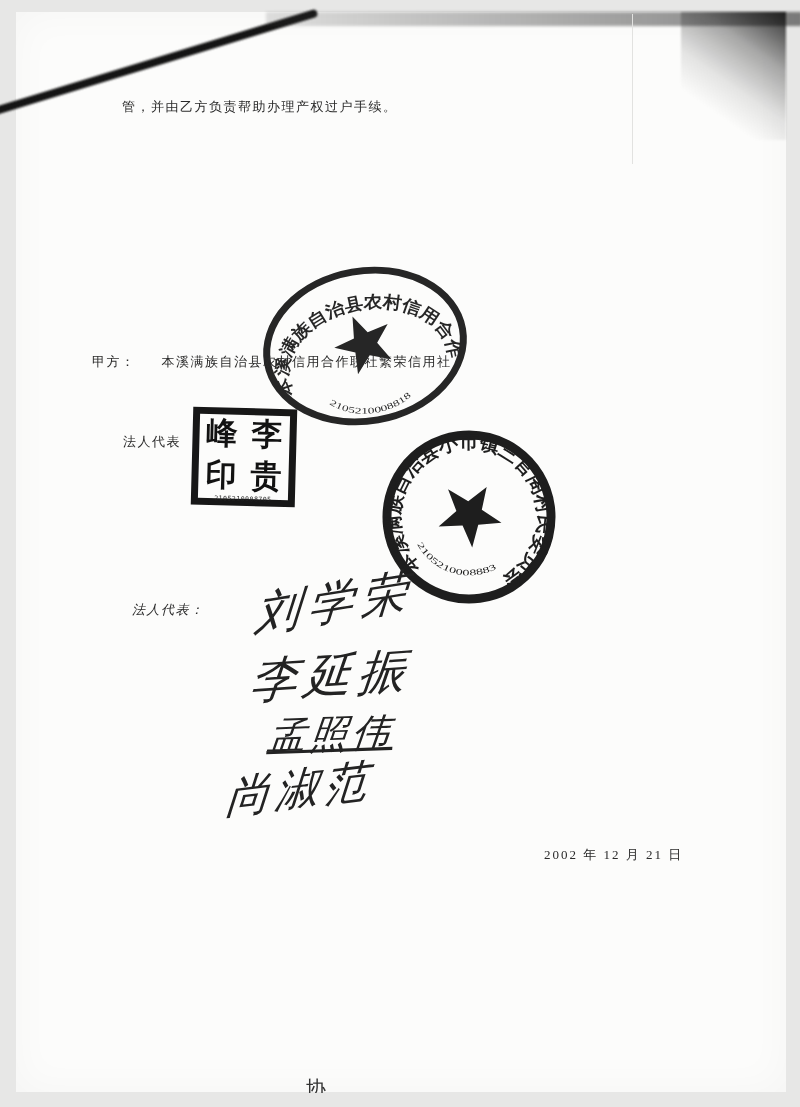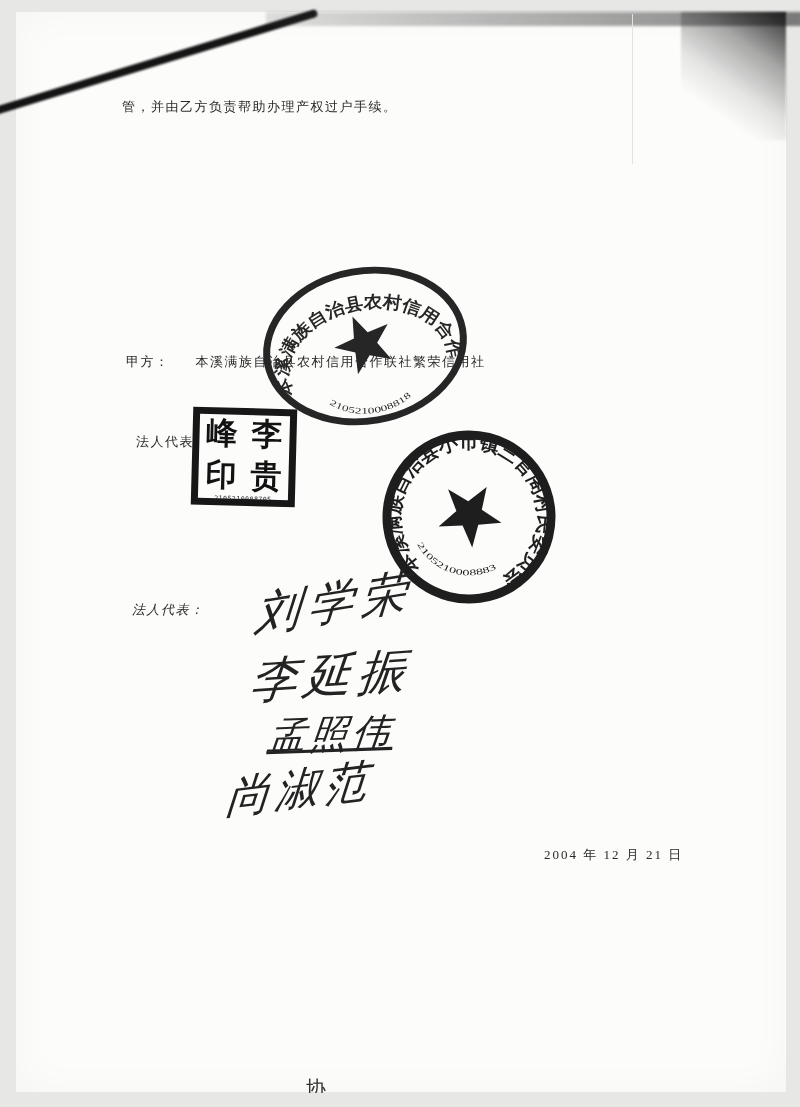--- a/index.html
+++ b/index.html
@@ -35,22 +35,22 @@
   .fold-line{
     position:absolute;left:616px;top:2px;width:1px;height:150px;
     background:#e2e2e0;
   }
   
   .tline{position:absolute;font-size:13px;letter-spacing:1.5px;white-space:nowrap;color:#2a2a2a;}
   .b1{left:106px;top:86px;}
   .b2{left:102px;top:129px;}
   .num-gap{display:inline-block;width:24px;}
   .label-gap{display:inline-block;width:26px;}
-  .party-a{left:110px;top:341px;z-index:5;}
-  .rep-a{left:120px;top:421px;z-index:5;}
+  .party-a{left:76px;top:341px;z-index:5;}
+  .rep-a{left:107px;top:421px;z-index:5;}
   .party-b{left:94px;top:504px;z-index:5;}
   .rep-b{left:116px;top:589px;z-index:5;font-style:italic;}
   .date-line{left:528px;top:834px;letter-spacing:2px;}
   
   .stamp{position:absolute;z-index:3;}
   .stamp-oval{left:243px;top:252px;}
   .stamp-round{left:364px;top:416px;}
   .sq-stamp{
     position:absolute;left:176px;top:396px;width:90px;height:84px;
     border:7px solid #171717;z-index:6;
@@ -149,17 +149,17 @@
   </div>
 
 
   <div class="tline rep-b">法人代表：</div>
 
   <div class="sig sig1">刘学荣</div>
   <div class="sig sig2">李延振</div>
   <div class="sig sig3">孟照伟</div>
   <div class="sig sig4">尚淑范</div>
 
-  <div class="tline date-line">2004 年 12 月 21 日</div>
+  <div class="tline date-line">2002 年 12 月 21 日</div>
 
   <div class="partial">协</div>
 
 </div>
 
 </body></html>

